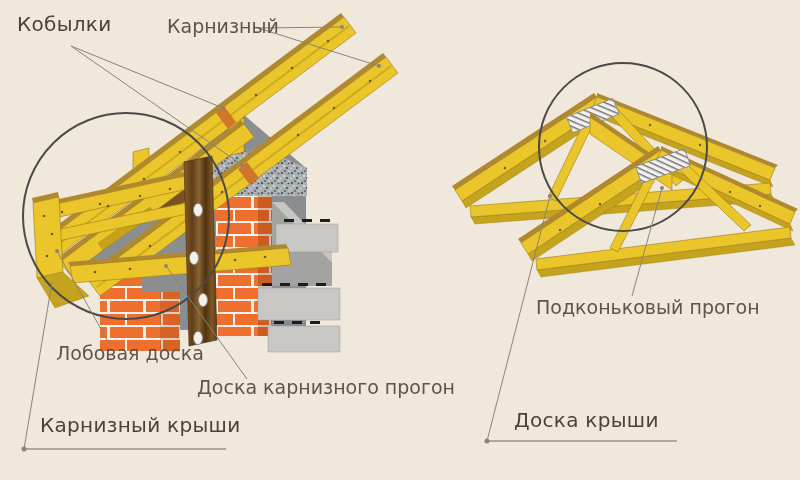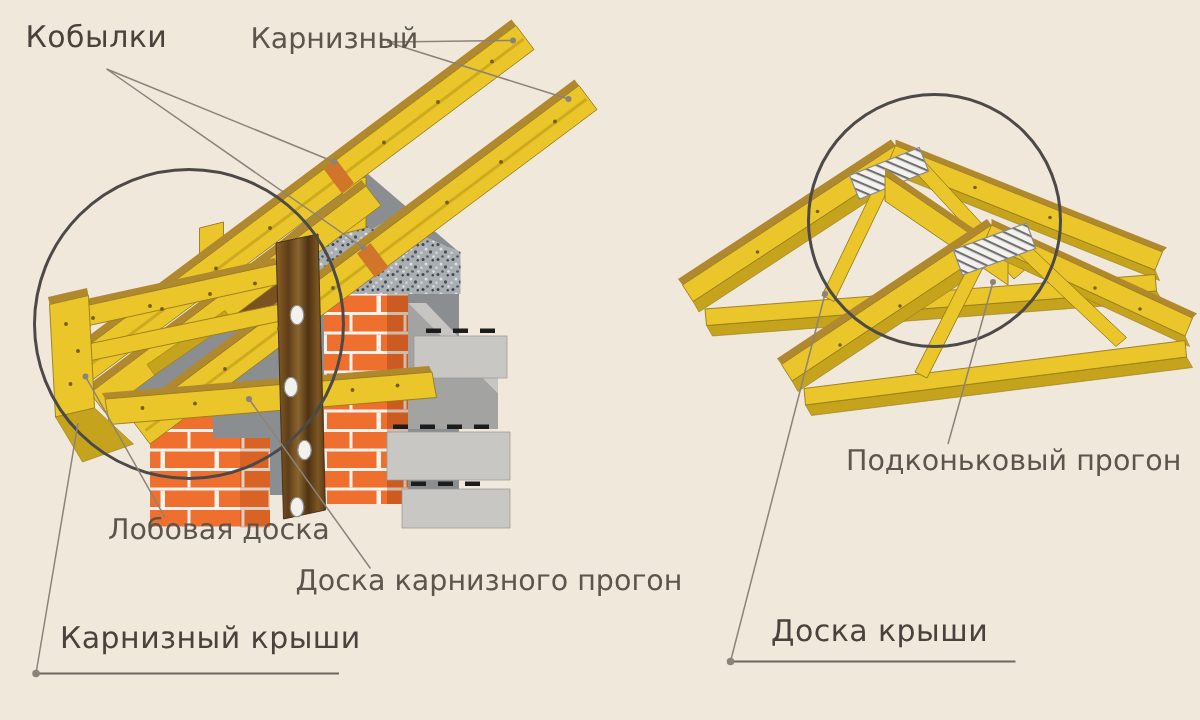--- a/index.html
+++ b/index.html
@@ -257,21 +257,21 @@
     <path class="ln-leader" d="M487,441 L550,196"></path>
     <circle class="dot" cx="487" cy="441" r="2.5"></circle>
       <circle class="dot" cx="550" cy="196" r="2"></circle>
   </g>
 </svg>
 
 <div class="lbl lg" style="left:17px;top:13px">Кобылки</div>
 
 <div class="lbl sm" style="left:167px;top:16px">Карнизный</div>
 
-<div class="lbl sm" style="left:72px;top:343px">Лобовая доска</div>
+<div class="lbl sm" style="left:56px;top:343px">Лобовая доска</div>
 
 <div class="lbl sm" style="left:197px;top:377px">Доска карнизного прогон</div>
 
 <div class="lbl lg" style="left:40px;top:414px">Карнизный крыши</div>
 
-<div class="lbl sm" style="left:564px;top:297px">Подконьковый прогон</div>
+<div class="lbl sm" style="left:536px;top:297px">Подконьковый прогон</div>
 
 <div class="lbl lg" style="left:514px;top:409px">Доска крыши</div>
 
 </body></html>

